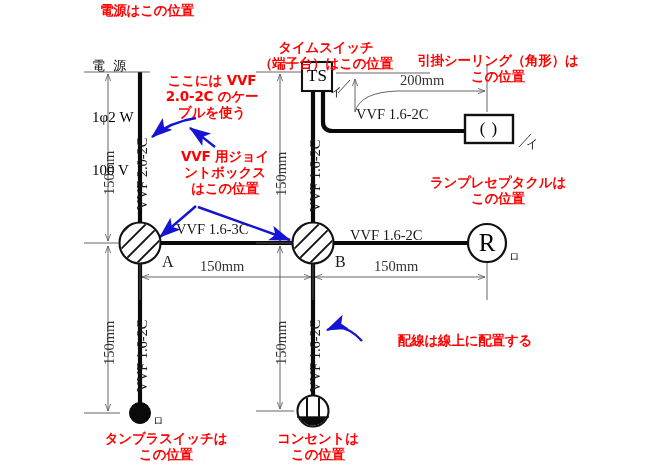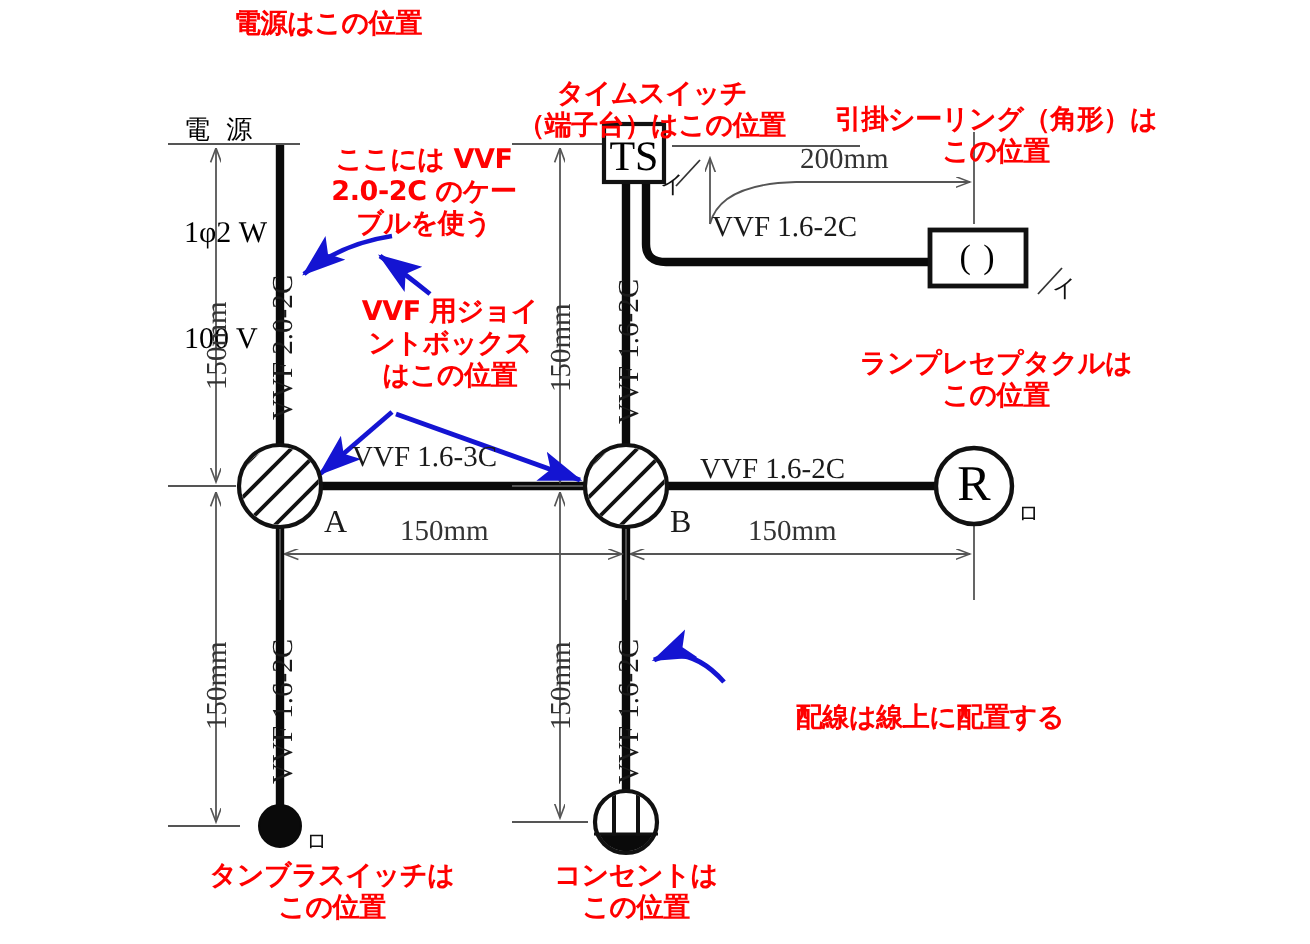--- a/index.html
+++ b/index.html
@@ -201,40 +201,40 @@
         </clipPath>
       <g clip-path="url(#clipOut)">
         <rect x="296" y="417" width="34" height="16" fill="#0a0a0a"></rect>
         <line x1="307" y1="396" x2="307" y2="418" stroke="#111" stroke-width="2"></line>
         <line x1="319" y1="396" x2="319" y2="418" stroke="#111" stroke-width="2"></line>
       </g>
       <line x1="297" y1="417" x2="329" y2="417" stroke="#111" stroke-width="1.4"></line>
     </g>
   </svg>
 
-  <div class="anno ctr" style="left:84px;top:4px;width:160px;">電源はこの位置</div>
+  <div class="anno ctr" style="left:67px;top:4px;width:160px;font-family:Liberation Mono, monospace;">電源はこの位置</div>
 
   <div class="anno lft" style="left:152px;top:72px;width:120px;">ここには VVF
 2.0-2C のケー
 ブルを使う</div>
 
   <div class="anno lft" style="left:160px;top:148px;width:130px;">VVF 用ジョイ
 ントボックス
 はこの位置</div>
 
   <div class="anno ctr" style="left:236px;top:16px;width:180px;margin-top:23px;">タイムスイッチ
 （端子台）はこの位置</div>
 
   <div class="anno ctr" style="left:398px;top:52px;width:200px;">引掛シーリング（角形）は
 この位置</div>
 
   <div class="anno ctr" style="left:408px;top:174px;width:180px;">ランプレセプタクルは
 この位置</div>
 
-  <div class="anno lft" style="left:334px;top:351px;width:200px;padding-left:31px;">配線は線上に配置する</div>
+  <div class="anno lft" style="left:334px;top:332px;width:200px;padding-left:31px;">配線は線上に配置する</div>
 
   <div class="anno ctr" style="left:76px;top:430px;width:180px;">タンブラスイッチは
 この位置</div>
 
   <div class="anno ctr" style="left:248px;top:430px;width:140px;">コンセントは
 この位置</div>
 
   <div class="srcTxt" style="left:92px;top:23px;width:140px;">
     <div class="cjk">電 源</div>
     <div>1φ2 W</div>
@@ -252,21 +252,21 @@
 
   <div class="dim vert" style="left:101px;top:195px;">150mm</div>
   <div class="dim vert" style="left:101px;top:365px;">150mm</div>
   <div class="dim vert" style="left:273px;top:196px;">150mm</div>
   <div class="dim vert" style="left:273px;top:365px;">150mm</div>
 
   <div class="dim" style="left:200px;top:258px;">150mm</div>
   <div class="dim" style="left:374px;top:258px;">150mm</div>
   <div class="dim" style="left:400px;top:72px;">200mm</div>
 
-  <div class="boxchar" style="left:302px;top:66px;width:30px;font-size:21px;">TS</div>
+  <div class="boxchar" style="left:302px;top:66px;width:30px;font-size:17px;">TS</div>
   <div class="boxchar" style="left:465px;top:119px;width:48px;font-size:17px;letter-spacing:1px;">( )</div>
   <div class="boxchar" style="left:468px;top:229px;width:38px;font-size:25px;font-weight:400;">R</div>
 
   <div class="lbl" style="left:162px;top:253px;font-size:16px;">A</div>
   <div class="lbl" style="left:335px;top:253px;font-size:16px;">B</div>
   <div class="smallmark" style="left:509px;top:250px;">ロ</div>
   <div class="smallmark" style="left:153px;top:414px;">ロ</div>
   <div class="smallmark" style="left:330px;top:84px;font-size:12px;">イ</div>
   <div class="smallmark" style="left:526px;top:136px;font-size:12px;">イ</div>
 

